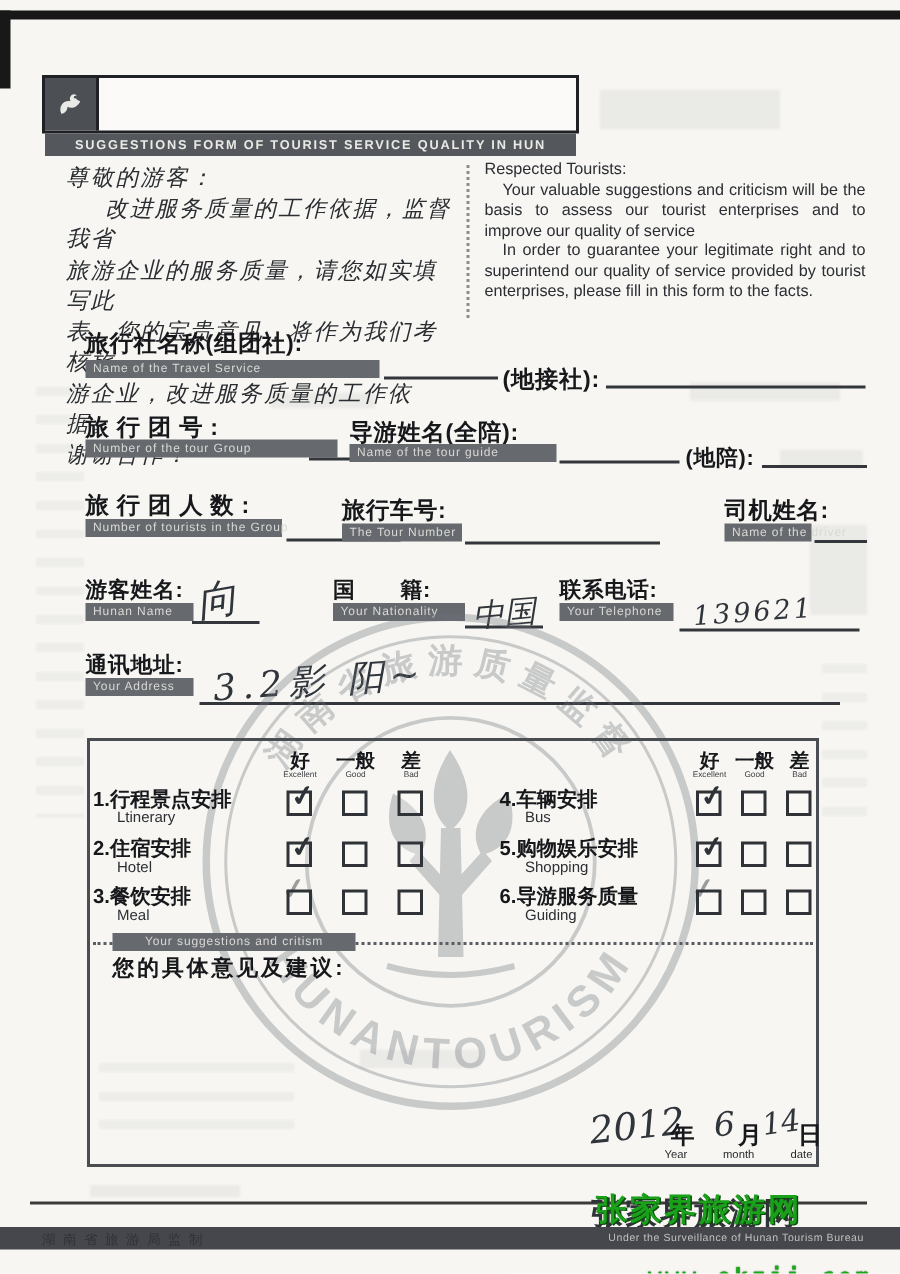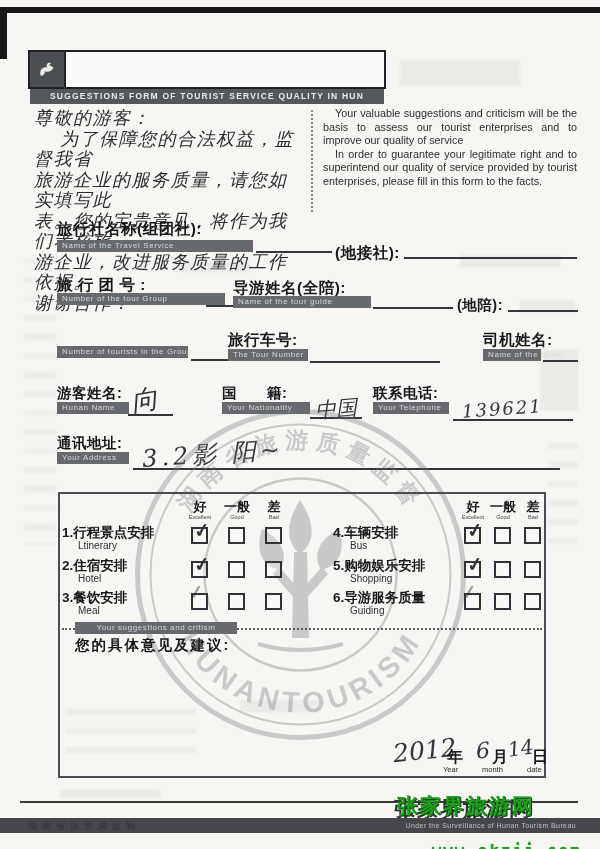--- a/index.html
+++ b/index.html
@@ -19,21 +19,21 @@
 
   
   .hdr-box { position:absolute; left:28px; top:50px; width:358px; height:39px;
     background:#fbfaf8; border:2px solid #202124; display:flex; align-items:center; }
   .logo-box { width:36px; height:100%; background:#4c4f54; display:flex; align-items:center; justify-content:center; border-right:2px solid #202124; }
   .hdr-title { flex:1; text-align:center; font-size:21px; font-weight:bold; letter-spacing:1px; color:#17181a; }
   .hdr-sub { position:absolute; left:30px; top:89px; width:354px; height:15px; background:#54575c;
     color:#e9e9e5; font-size:8.5px; letter-spacing:1.2px; text-align:center; line-height:15px; font-weight:bold; }
 
   
-  .intro-cn { position:absolute; left:34px; top:108px; width:262px; font-size:18px; line-height:20.5px;
+  .intro-cn { position:absolute; left:44px; top:108px; width:262px; font-size:15px; line-height:20.5px;
     font-style:italic; letter-spacing:1.5px; color:#2a2d31; font-family:"DejaVu Serif", serif; }
   .intro-cn .indent { text-indent:26px; }
   .intro-cn .right { padding-right:34px;font-style:italic; }
   .intro-divider { position:absolute; left:311px; top:110px; height:102px; border-left:2px dotted #8b8d90; }
   .intro-en { position:absolute; left:323px; top:107px; width:254px; font-size:10.8px; line-height:13.5px;
     color:#2b2e33; text-align:justify; }
   .intro-en p { text-indent:12px; }
   .intro-en .salutation { text-indent:0; }
 
   
@@ -106,47 +106,49 @@
       <svg width="24" height="22" viewBox="0 0 24 20">
         <path d="M6 16 C3.5 11 7.5 6.5 12 7.5 C10.5 4.5 13.5 1.5 16 3.5 C15 5.5 16.2 6.8 18.5 7.5 C16.5 12 12.5 12.5 10 11.2 C10 13.5 8.5 15.5 6 16 Z" fill="#e9e9e5"></path>
         <circle cx="15.2" cy="4.8" r="0.9" fill="#4c4f54"></circle>
       </svg>
     </div>
   </div>
   <div class="hdr-sub">SUGGESTIONS FORM OF TOURIST SERVICE QUALITY IN HUN</div>
 
   <div class="intro-cn">
     <div>尊敬的游客：</div>
-    <div class="indent">为了保障您的合法权益，监督我省</div>
+    <div class="indent">改进服务质量的工作依据，监督我省</div>
     <div>旅游企业的服务质量，请您如实填写此</div>
     <div>表。您的宝贵意见，将作为我们考核旅</div>
     <div>游企业，改进服务质量的工作依据。</div>
     <div class="right">谢谢合作！</div>
   </div>
   <div class="intro-divider"></div>
   <div class="intro-en">
+    <p class="salutation">Respected Tourists:</p>
     <p>Your valuable suggestions and criticism will be the basis to assess our tourist enterprises and to improve our quality of service</p>
     <p>In order to guarantee your legitimate right and to superintend our quality of service provided by tourist enterprises, please fill in this form to the facts.</p>
   </div>
 
   <div class="flabel big" style="left:57px;top:219px">旅行社名称(组团社):</div>
   <div class="ebar" style="left:57px;top:240px;width:196px">Name of the Travel Service</div>
   <div class="uline" style="left:256px;top:251px;width:76px"></div>
   <div class="flabel big" style="left:335px;top:243px">(地接社):</div>
   <div class="uline" style="left:404px;top:257px;width:173px"></div>
 
   <div class="flabel big" style="left:57px;top:275px">旅 行 团 号 :</div>
   <div class="ebar" style="left:57px;top:293px;width:168px">Number of the tour Group</div>
   <div class="uline" style="left:206px;top:305px;width:72px"></div>
   <div class="flabel big" style="left:233px;top:278px">导游姓名(全陪):</div>
   <div class="ebar" style="left:233px;top:296px;width:138px">Name of the tour guide</div>
   <div class="uline" style="left:373px;top:307px;width:80px"></div>
   <div class="flabel" style="left:457px;top:296px">(地陪):</div>
   <div class="uline" style="left:508px;top:310px;width:70px"></div>
 
+  <div class="flabel big" style="left:57px;top:327px">旅 行 团 人 数 :</div>
   <div class="ebar" style="left:57px;top:346px;width:131px">Number of tourists in the Group</div>
   <div class="uline" style="left:191px;top:359px;width:76px"></div>
   <div class="flabel big" style="left:228px;top:330px">旅行车号:</div>
   <div class="ebar" style="left:228px;top:349px;width:80px">The Tour Number</div>
   <div class="uline" style="left:310px;top:361px;width:130px"></div>
   <div class="flabel big" style="left:483px;top:330px">司机姓名:</div>
   <div class="ebar" style="left:483px;top:349px;width:58px">Name of the driver</div>
   <div class="uline" style="left:543px;top:360px;width:35px"></div>
 
   <div class="flabel" style="left:57px;top:384px">游客姓名:</div>

